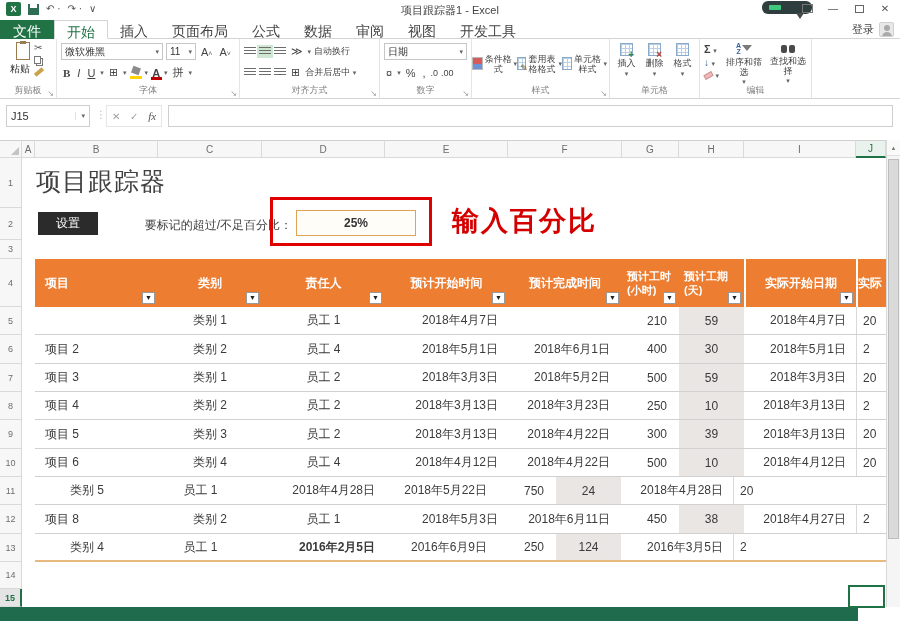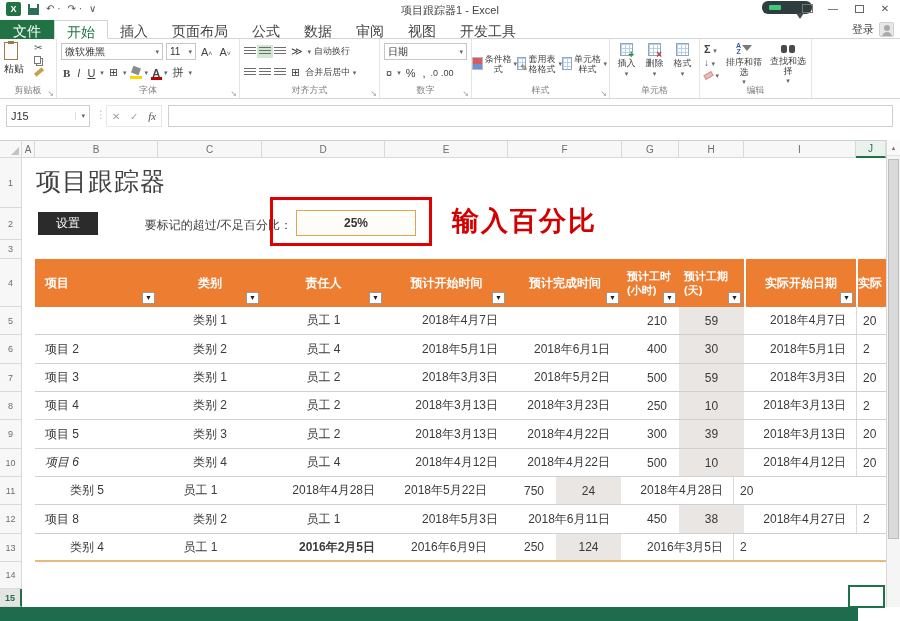--- a/index.html
+++ b/index.html
@@ -41,21 +41,21 @@
   .gc { position:absolute; left:0; right:0; top:2px; height:43px; }
   .glabel { position:absolute; left:0; right:0; bottom:1px; text-align:center; font-size:9px; color:#808080; }
   .launcher { position:absolute; right:2px; bottom:0; font-size:8px; color:#9a9a9a; }
   .g-clip { left:0; width:57px; }
   .g-font { left:57px; width:183px; }
   .g-align{ left:240px; width:140px; }
   .g-num  { left:380px; width:92px; }
   .g-sty  { left:472px; width:138px; }
   .g-cel  { left:610px; width:90px; }
   .g-edit { left:700px; width:112px; }
-  .paste-btn { position:absolute; left:4px; top:1px; width:26px; height:43px; display:flex; flex-direction:column; align-items:flex-start; font-size:10px; color:#333; }
+  .paste-btn { position:absolute; left:4px; top:1px; width:26px; height:43px; display:flex; flex-direction:column; align-items:flex-end; font-size:10px; color:#333; }
   .clip-ic { width:14px; height:18px; border:1px solid #9a7b4f; background:#fdfdfd; position:relative; margin-bottom:2px; }
   .clip-ic::before { content:""; position:absolute; left:3px; top:-2px; width:6px; height:3px; background:#9a7b4f; }
   .mini-col { position:absolute; left:34px; top:1px; display:flex; flex-direction:column; gap:3px; }
   .mi { font-size:10px; color:#555; line-height:11px; }
   .copy-ic { width:7px; height:8px; border:1px solid #777; background:#fff; box-shadow:2px 2px 0 -1px #fff,2px 2px 0 0 #777; }
   .brush-ic { width:10px; height:4px; background:#c8a24c; transform:rotate(-40deg); margin-top:3px; }
   .frow { display:flex; align-items:center; gap:3px; padding:2px 4px; height:21px; }
   .select { display:inline-flex; align-items:center; border:1px solid #c6c6c6; background:#fff; height:17px; font-size:10px; padding:0 3px; color:#333; }
   .select .dd { margin-left:auto; font-size:7px; color:#666; padding-left:3px; }
   .fname { width:102px; }
@@ -455,21 +455,21 @@
         <div class="tcell" style="width: 104px; justify-content: center; padding-left: 0px; padding-right: 0px;">类别 3</div>
         <div class="tcell" style="width: 123px; justify-content: center; padding-left: 0px; padding-right: 0px;">员工 2</div>
         <div class="tcell" style="width: 123px; justify-content: flex-end; padding-left: 0px; padding-right: 10px;">2018年3月13日</div>
         <div class="tcell" style="width: 114px; justify-content: flex-end; padding-left: 0px; padding-right: 12px;">2018年4月22日</div>
         <div class="tcell" style="width: 57px; justify-content: flex-end; padding-left: 0px; padding-right: 12px;">300</div>
         <div class="tcell" style="width: 65px; justify-content: center; padding-left: 0px; padding-right: 0px; background: rgb(233, 230, 227);">39</div>
         <div class="tcell" style="width: 112px; justify-content: flex-end; padding-left: 0px; padding-right: 10px;">2018年3月13日</div>
         <div class="tcell" style="width: 30px; justify-content: flex-start; padding-left: 6px; padding-right: 0px; border-left: 1px solid rgb(217, 217, 217);">20</div>
       </div>
       <div class="trow" style="top: 449px; height: 28px;">
-        <div class="tcell" style="width: 123px; justify-content: flex-start; padding-left: 10px; padding-right: 0px; font-style: italic;">项目 6</div>
+        <div class="tcell" style="width: 123px; justify-content: flex-start; padding-left: 10px; padding-right: 0px;">项目 6</div>
         <div class="tcell" style="width: 104px; justify-content: center; padding-left: 0px; padding-right: 0px;">类别 4</div>
         <div class="tcell" style="width: 123px; justify-content: center; padding-left: 0px; padding-right: 0px;">员工 4</div>
         <div class="tcell" style="width: 123px; justify-content: flex-end; padding-left: 0px; padding-right: 10px;">2018年4月12日</div>
         <div class="tcell" style="width: 114px; justify-content: flex-end; padding-left: 0px; padding-right: 12px;">2018年4月22日</div>
         <div class="tcell" style="width: 57px; justify-content: flex-end; padding-left: 0px; padding-right: 12px;">500</div>
         <div class="tcell" style="width: 65px; justify-content: center; padding-left: 0px; padding-right: 0px; background: rgb(233, 230, 227);">10</div>
         <div class="tcell" style="width: 112px; justify-content: flex-end; padding-left: 0px; padding-right: 10px;">2018年4月12日</div>
         <div class="tcell" style="width: 30px; justify-content: flex-start; padding-left: 6px; padding-right: 0px; border-left: 1px solid rgb(217, 217, 217);">20</div>
       </div>
       <div class="trow" style="top: 477px; height: 28px;">

